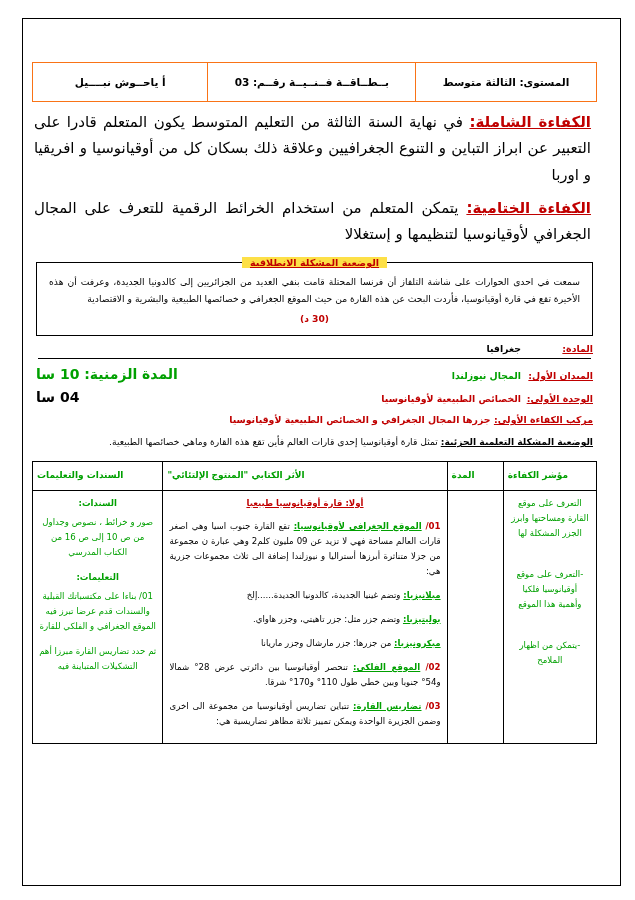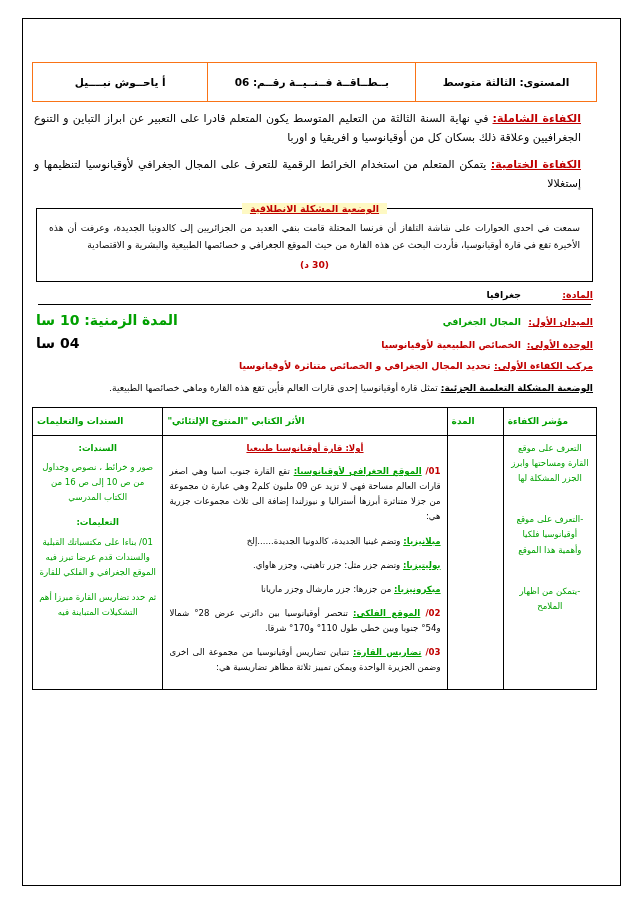--- a/index.html
+++ b/index.html
@@ -51,44 +51,44 @@
     font-size: 10.5px;
     padding: 13px 4px;
     letter-spacing: 0.5px;
   }
   td.hdr-lvl { width: 32%; }
   td.hdr-card { width: 37%; }
   td.hdr-name { width: 31%; }
 
   
   .para {
-    font-size: 11px;
+    font-size: 15px;
     line-height: 1.75;
     text-align: justify;
-    margin: 7px 16px 0 2px;
+    margin: 7px 6px 0 2px;
   }
   .lbl-red {
     color: #c00000;
     font-weight: bold;
     text-decoration: underline;
   }
 
   
   .sit-title {
     text-align: center;
     font-size: 9.6px;
     font-weight: bold;
     color: #c00000;
     text-decoration: underline;
     margin: 10px 0 -6px 0;
     position: relative;
     z-index: 3;
   }
   .sit-title span {
-    background: #fef9c3;
+    background: #fde047;
     padding: 0 8px;
   }
   .sit-box {
     border: 1.2px solid #000;
     padding: 10px 12px 8px 12px;
     margin: 0 4px;
     font-size: 9.2px;
     line-height: 1.85;
     text-align: justify;
   }
@@ -217,21 +217,21 @@
 
 <div class="page">
   <div class="outer-frame"></div>
 
   <div class="content">
 
     <table class="hdr">
       <tbody>
           <tr>
         <td class="hdr-lvl">المستوى: الثالثة متوسط</td>
-        <td class="hdr-card">بــطــاقــة فــنــيــة رقــم: 06</td>
+        <td class="hdr-card">بــطــاقــة فــنــيــة رقــم: 03</td>
         <td class="hdr-name">أ ياحــوش نبــــيل</td>
       </tr>
     </tbody>
       </table>
 
     <div class="para">
       <span class="lbl-red">الكفاءة الشاملة:</span>
       <span>في نهاية السنة الثالثة من التعليم المتوسط يكون المتعلم قادرا على التعبير عن ابراز التباين و التنوع الجغرافيين وعلاقة ذلك بسكان كل من أوقيانوسيا و افريقيا و اوربا</span>
     </div>
 
@@ -249,33 +249,33 @@
     </div>
 
     <div class="inforow">
       <span class="k">المادة:</span>
       <span class="v">جغرافيا</span>
     </div>
     <hr class="hr-line">
 
     <div class="inforow">
       <span class="k">الميدان الأول:</span>
-      <span class="v green">المجال الجغرافي</span>
+      <span class="v green">المجال نيوزلندا</span>
       <span class="right">المدة الزمنية: 10 سا</span>
     </div>
 
     <div class="inforow">
       <span class="k">الوحدة الأولى:</span>
       <span class="v red">الخصائص الطبيعية لأوقيانوسيا</span>
       <span class="right black">04 سا</span>
     </div>
 
     <div class="comp">
       <span class="uline">مركب الكفاءة الأولى:</span>
-      <span>تحديد المجال الجغرافي و الخصائص متناثرة لأوقيانوسيا</span>
+      <span>جزرها المجال الجغرافي و الخصائص الطبيعية لأوقيانوسيا</span>
     </div>
 
     <div class="partial">
       <b>الوضعية المشكلة التعلمية الجزئية:</b>
       <span>تمثل قارة أوقيانوسيا إحدى قارات العالم فأين تقع هذه القارة وماهي خصائصها الطبيعية.</span>
     </div>
 
     <table class="main">
       <thead>
         <tr>

